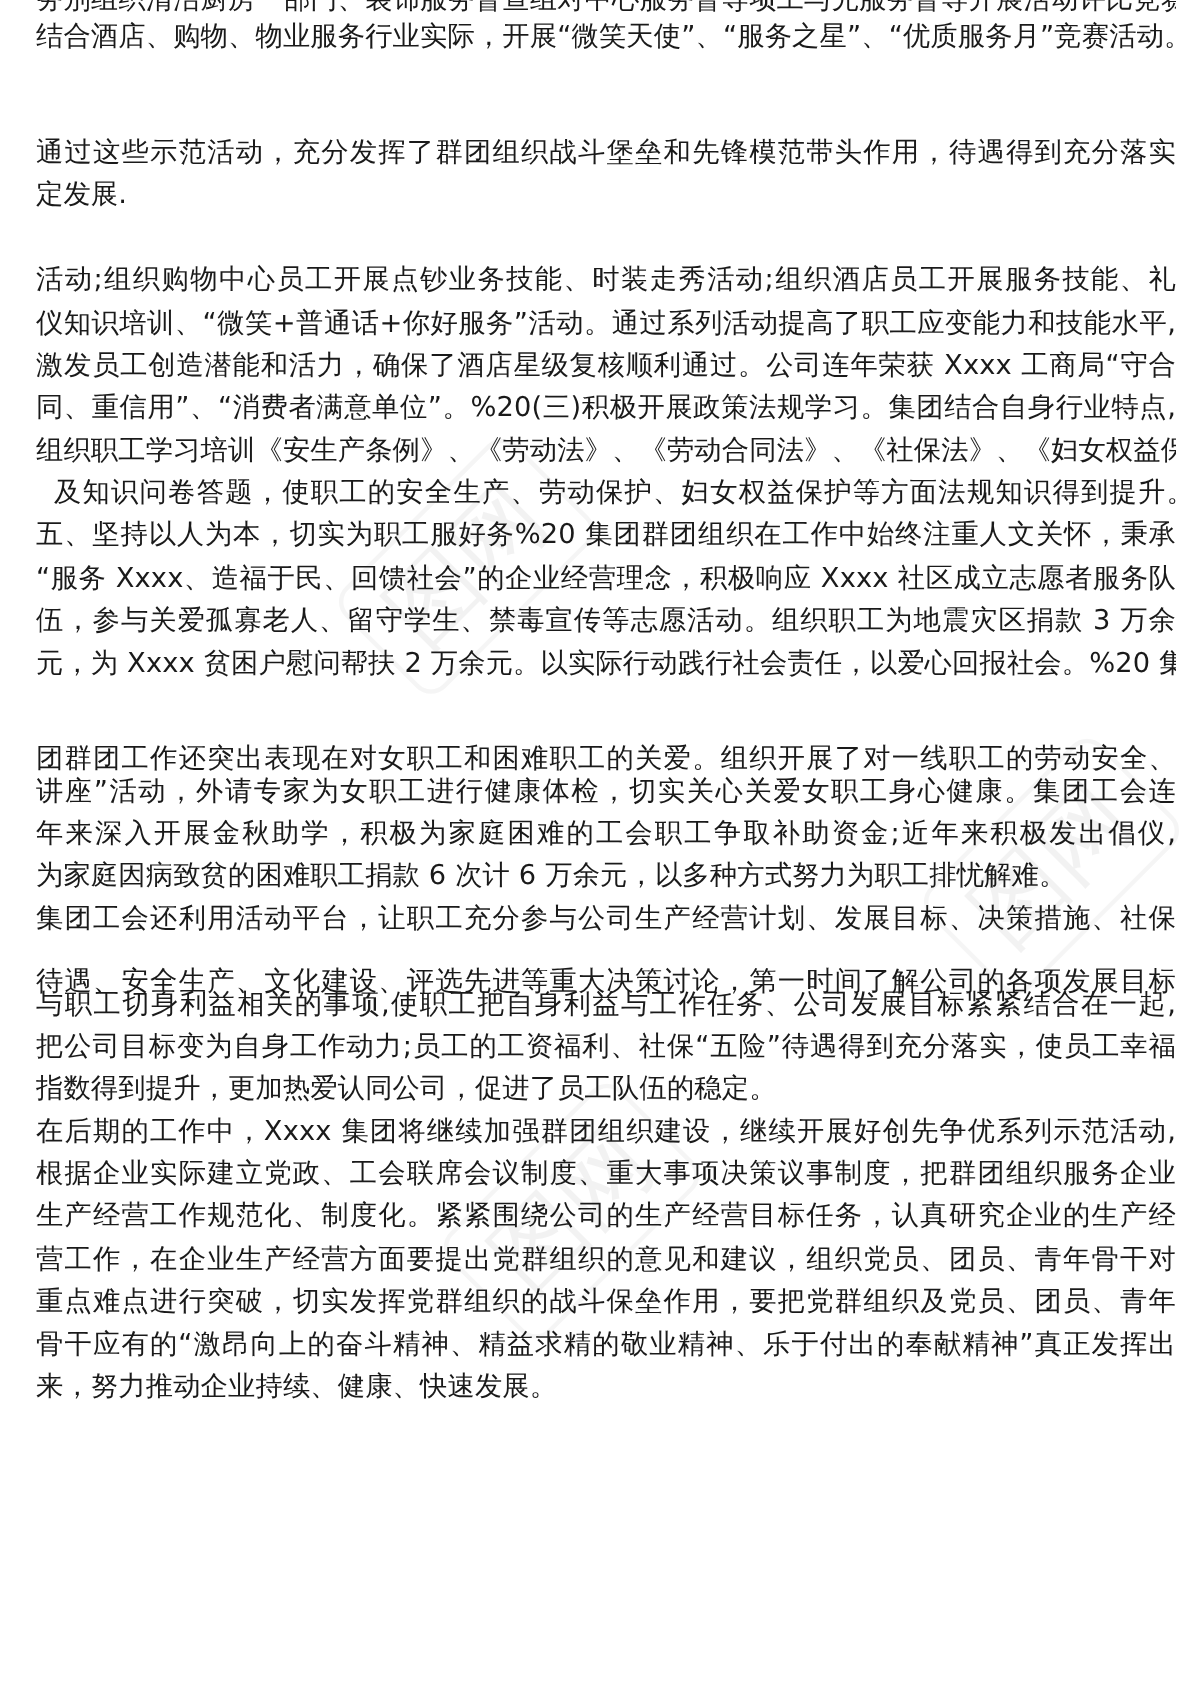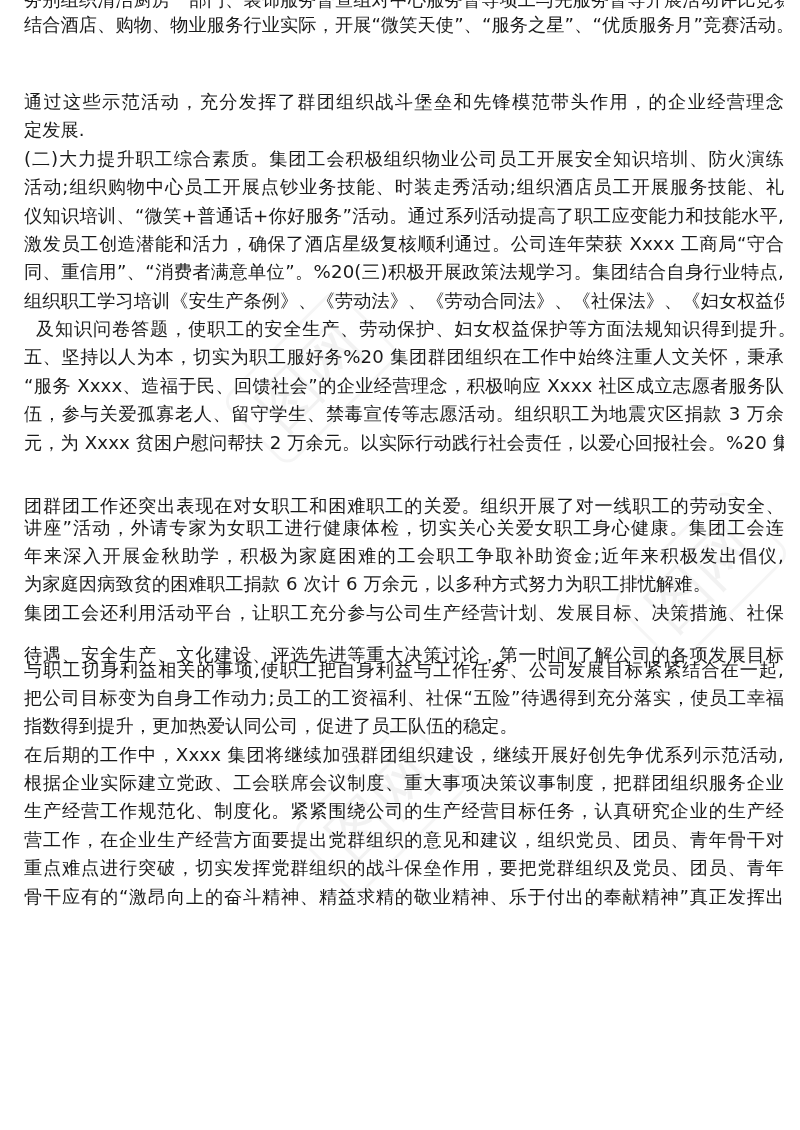--- a/index.html
+++ b/index.html
@@ -54,23 +54,22 @@
 
 <div class="page">
 
   <div class="watermark" style="left:230px; top:330px;">图网</div>
   <div class="watermark" style="left:620px; top:530px;">图网</div>
   <div class="watermark" style="left:300px; top:760px;">图网</div>
 
   <div class="line justify" style="top:-14px;">务别组织清洁厨房一部门、装饰服务督查组对中心服务督导项工与先服务督导开展活动评比竞赛活动</div>
   <div class="line" style="top:11px;">结合酒店、购物、物业服务行业实际，开展“微笑天使”、“服务之星”、“优质服务月”竞赛活动。</div>
 
-  <div class="line justify" style="top:88px;">通过这些示范活动，充分发挥了群团组织战斗堡垒和先锋模范带头作用，的企业经营理念</div>
+  <div class="line justify" style="top:88px;">通过这些示范活动，充分发挥了群团组织战斗堡垒和先锋模范带头作用，待遇得到充分落实</div>
   <div class="line" style="top:116px;">定发展.</div>
-  <div class="line justify" style="top:145px;">(二)大力提升职工综合素质。集团工会积极组织物业公司员工开展安全知识培圳、防火演练</div>
   <div class="line justify" style="top:173px;">活动;组织购物中心员工开展点钞业务技能、时装走秀活动;组织酒店员工开展服务技能、礼</div>
   <div class="line justify" style="top:202px;">仪知识培训、“微笑+普通话+你好服务”活动。通过系列活动提高了职工应变能力和技能水平,</div>
   <div class="line justify" style="top:230px;">激发员工创造潜能和活力，确保了酒店星级复核顺利通过。公司连年荣获 Xxxx 工商局“守合</div>
   <div class="line justify" style="top:258px;">同、重信用”、“消费者满意单位”。%20(三)积极开展政策法规学习。集团结合自身行业特点,</div>
   <div class="line justify" style="top:287px;">组织职工学习培训《安生产条例》、《劳动法》、《劳动合同法》、《社保法》、《妇女权益保护法》</div>
   <div class="line justify" style="top:315px;margin-left:12px;">及知识问卷答题，使职工的安全生产、劳动保护、妇女权益保护等方面法规知识得到提升。</div>
   <div class="line justify" style="top:343px;">五、坚持以人为本，切实为职工服好务%20 集团群团组织在工作中始终注重人文关怀，秉承</div>
   <div class="line justify" style="top:372px;">“服务 Xxxx、造福于民、回馈社会”的企业经营理念，积极响应 Xxxx 社区成立志愿者服务队</div>
   <div class="line justify" style="top:400px;">伍，参与关爱孤寡老人、留守学生、禁毒宣传等志愿活动。组织职工为地震灾区捐款 3 万余</div>
   <div class="line justify" style="top:429px;">元，为 Xxxx 贫困户慰问帮扶 2 万余元。以实际行动践行社会责任，以爱心回报社会。%20 集</div>
@@ -82,14 +81,15 @@
   <div class="line justify" style="top:641px;">待遇、安全生产、文化建设、评选先进等重大决策讨论，第一时间了解公司的各项发展目标</div>
   <div class="line justify" style="top:656px;">与职工切身利益相关的事项,使职工把自身利益与工作任务、公司发展目标紧紧结合在一起,</div>
   <div class="line justify" style="top:684px;">把公司目标变为自身工作动力;员工的工资福利、社保“五险”待遇得到充分落实，使员工幸福</div>
   <div class="line" style="top:712px;">指数得到提升，更加热爱认同公司，促进了员工队伍的稳定。</div>
   <div class="line justify" style="top:741px;">在后期的工作中，Xxxx 集团将继续加强群团组织建设，继续开展好创先争优系列示范活动,</div>
   <div class="line justify" style="top:769px;">根据企业实际建立党政、工会联席会议制度、重大事项决策议事制度，把群团组织服务企业</div>
   <div class="line justify" style="top:797px;">生产经营工作规范化、制度化。紧紧围绕公司的生产经营目标任务，认真研究企业的生产经</div>
   <div class="line justify" style="top:826px;">营工作，在企业生产经营方面要提出党群组织的意见和建议，组织党员、团员、青年骨干对</div>
   <div class="line justify" style="top:854px;">重点难点进行突破，切实发挥党群组织的战斗保垒作用，要把党群组织及党员、团员、青年</div>
   <div class="line justify" style="top:883px;">骨干应有的“激昂向上的奋斗精神、精益求精的敬业精神、乐于付出的奉献精神”真正发挥出</div>
+  <div class="line" style="top:911px;">来，努力推动企业持续、健康、快速发展。</div>
 
 </div>
 
 </body></html>

